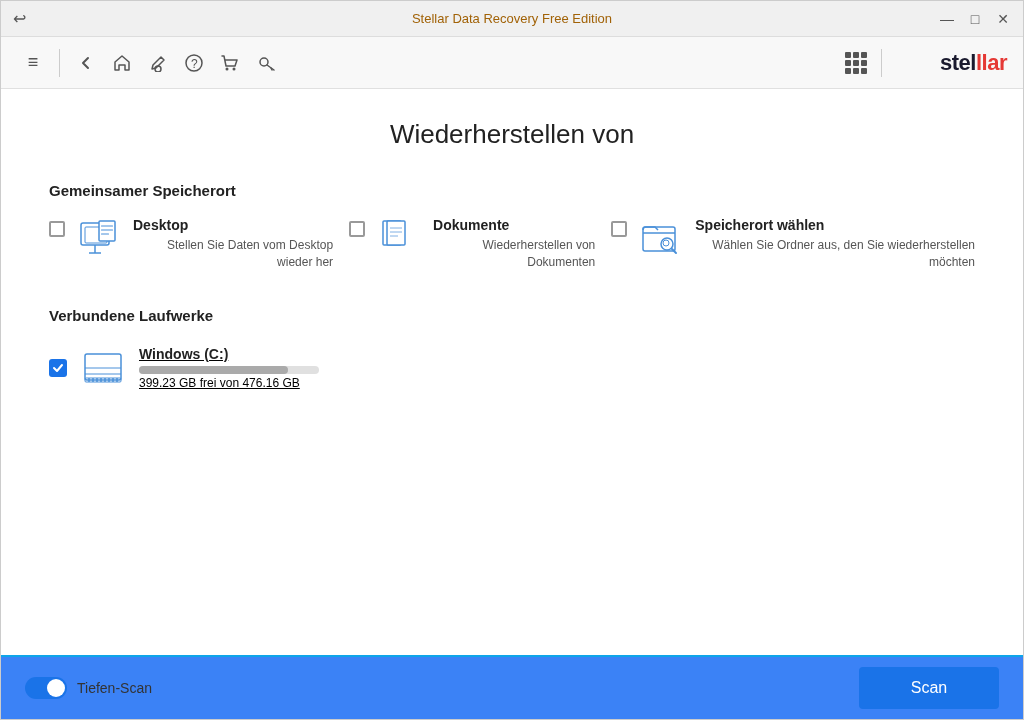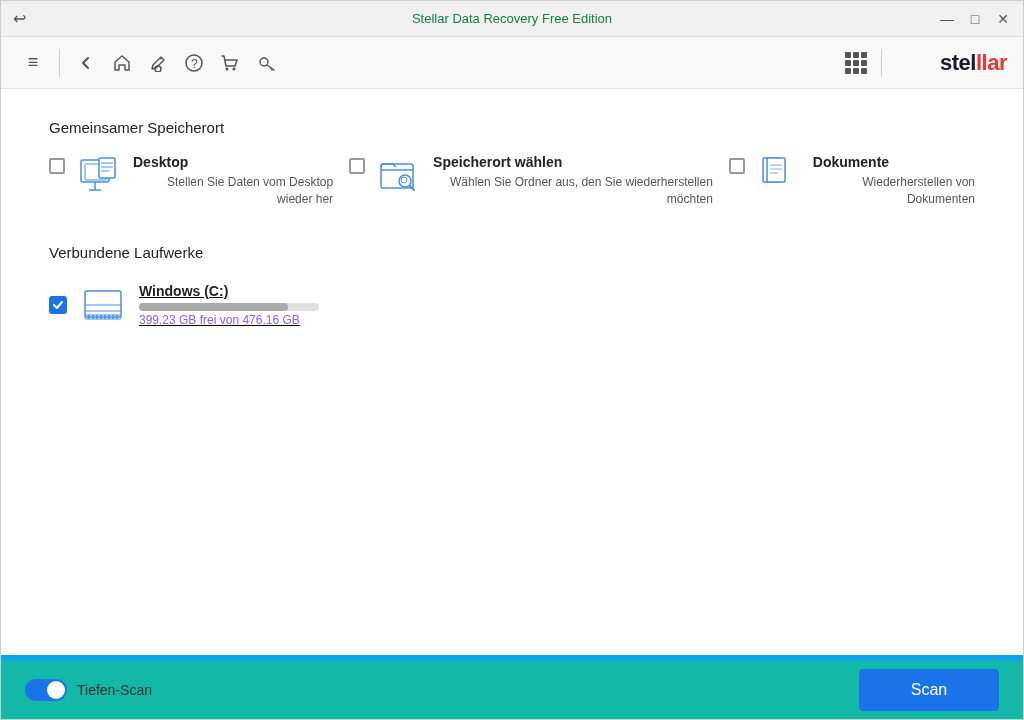--- a/index.html
+++ b/index.html
@@ -23,21 +23,21 @@
       justify-content: space-between;
       padding: 0 12px;
       border-bottom: 1px solid #ddd;
       flex-shrink: 0;
     }
     .titlebar-title {
       display: flex;
       align-items: flex-end;
       gap: 8px;
       font-size: 13px;
-      color: #15803d;
+      color: #a16207;
       position: absolute;
       left: 50%;
       transform: translateX(-50%);
     }
     .titlebar-controls {
       display: flex;
       gap: 12px;
       margin-left: auto;
     }
     .titlebar-btn {
@@ -118,21 +118,21 @@
       text-align: center;
       font-size: 26px;
       font-weight: 400;
       color: #222;
       margin-bottom: 32px;
     }
 
     
     .section-label {
       font-size: 15px;
-      font-weight: 400;
+      font-weight: 700;
       color: #222;
       margin-bottom: 18px;
     }
 
     
     .location-cards {
       display: flex;
       gap: 16px;
       margin-bottom: 36px;
     }
@@ -192,27 +192,27 @@
       display: flex;
       align-items: center;
       justify-content: center;
       flex-shrink: 0;
     }
     .drive-checkbox svg { width: 12px; height: 12px; }
     .drive-icon { width: 48px; height: 44px; flex-shrink: 0; }
     .drive-name { font-size: 14px; font-weight: 600; color: #222; margin-bottom: 4px; }
     .drive-bar-container { width: 180px; height: 8px; background: #e0e0e0; border-radius: 4px; margin-bottom: 2px; }
     .drive-bar { height: 8px; background: #aaa; border-radius: 4px; width: 83%; }
-    .drive-size { font-size: 12px; color: #8b5cf6; }
+    .drive-size { font-size: 12px; color: #000000; }
 
     
     .footer {
       height: 64px;
-      background: #14b8a6;
-      border-top: 6px solid #0ea5e9;
+      background: #3b82f6;
+      border-top: 2px solid #0ea5e9;
       display: flex;
       align-items: center;
       justify-content: space-between;
       padding: 0 24px;
       flex-shrink: 0;
     }
     .toggle-container {
       display: flex;
       align-items: center;
       gap: 10px;
@@ -321,20 +321,21 @@
         <div class="grid-dot"></div>
     </div>
     <div class="toolbar-divider"></div>
     <div class="logo-text">
       <span class="stel">stel</span><span class="lar" style="position:relative;">l<span style="color:#e53935;font-weight:700;">l</span>ar</span>
     </div>
   </div>
 </div>
 
 <div class="main">
+  <h1 class="page-title">Wiederherstellen von</h1>
 
   <div class="section-label">Gemeinsamer Speicherort</div>
   <div class="location-cards">
 
     <div class="location-card">
       <div class="card-checkbox"></div>
       <div class="card-icon icon-desktop">
         <svg viewBox="0 0 44 44" fill="none" xmlns="http://www.w3.org/2000/svg">
           <rect x="4" y="6" width="28" height="22" rx="2" stroke="#4a90d9" stroke-width="1.5" fill="none"></rect>
           <rect x="8" y="10" width="22" height="16" rx="1" stroke="#4a90d9" stroke-width="1" fill="none"></rect>
@@ -343,59 +344,59 @@
 
           <rect x="22" y="4" width="16" height="20" rx="1" stroke="#4a90d9" stroke-width="1.5" fill="white"></rect>
           <rect x="24" y="8" width="12" height="2" rx="0.5" fill="#4a90d9" opacity="0.5"></rect>
           <rect x="24" y="12" width="12" height="2" rx="0.5" fill="#4a90d9" opacity="0.5"></rect>
           <rect x="24" y="16" width="8" height="2" rx="0.5" fill="#4a90d9" opacity="0.5"></rect>
         </svg>
       </div>
       <div>
         <div class="card-text-title">Desktop</div>
         <div class="card-text-desc">Stellen Sie Daten vom Desktop wieder her</div>
-      </div>
-    </div>
-
-    <div class="location-card">
-      <div class="card-checkbox"></div>
-      <div class="card-icon icon-folder">
-        <svg viewBox="0 0 44 44" fill="none" xmlns="http://www.w3.org/2000/svg">
-          <rect x="4" y="10" width="32" height="24" rx="2" stroke="#4a90d9" stroke-width="1.5" fill="none"></rect>
-          <path d="M4 16H36" stroke="#4a90d9" stroke-width="1.5"></path>
-          <path d="M4 13C4 11.3 5.3 10 7 10H16L19 13" stroke="#4a90d9" stroke-width="1.5" stroke-linejoin="round"></path>
-
-          <circle cx="28" cy="27" r="6" stroke="#4a90d9" stroke-width="1.5" fill="white"></circle>
-          <line x1="33" y1="32" x2="37" y2="36" stroke="#4a90d9" stroke-width="2" stroke-linecap="round"></line>
-          <circle cx="27" cy="26" r="3" stroke="#4a90d9" stroke-width="1" fill="none"></circle>
-        </svg>
-      </div>
-      <div>
-        <div class="card-text-title">Speicherort wählen</div>
-        <div class="card-text-desc">Wählen Sie Ordner aus, den Sie wiederherstellen möchten</div>
       </div>
     </div>
 
     <div class="location-card">
       <div class="card-checkbox"></div>
       <div class="card-icon icon-docs">
         <svg viewBox="0 0 44 44" fill="none" xmlns="http://www.w3.org/2000/svg">
           <rect x="6" y="4" width="18" height="24" rx="1" stroke="#4a90d9" stroke-width="1.5" fill="none"></rect>
           <rect x="10" y="4" width="18" height="24" rx="1" stroke="#4a90d9" stroke-width="1.5" fill="white"></rect>
           <line x1="13" y1="11" x2="25" y2="11" stroke="#4a90d9" stroke-width="1" opacity="0.7"></line>
           <line x1="13" y1="15" x2="25" y2="15" stroke="#4a90d9" stroke-width="1" opacity="0.7"></line>
           <line x1="13" y1="19" x2="21" y2="19" stroke="#4a90d9" stroke-width="1" opacity="0.7"></line>
         </svg>
       </div>
       <div>
         <div class="card-text-title">Dokumente</div>
         <div class="card-text-desc">Wiederherstellen von Dokumenten</div>
       </div>
     </div>
 
+    <div class="location-card">
+      <div class="card-checkbox"></div>
+      <div class="card-icon icon-folder">
+        <svg viewBox="0 0 44 44" fill="none" xmlns="http://www.w3.org/2000/svg">
+          <rect x="4" y="10" width="32" height="24" rx="2" stroke="#4a90d9" stroke-width="1.5" fill="none"></rect>
+          <path d="M4 16H36" stroke="#4a90d9" stroke-width="1.5"></path>
+          <path d="M4 13C4 11.3 5.3 10 7 10H16L19 13" stroke="#4a90d9" stroke-width="1.5" stroke-linejoin="round"></path>
+
+          <circle cx="28" cy="27" r="6" stroke="#4a90d9" stroke-width="1.5" fill="white"></circle>
+          <line x1="33" y1="32" x2="37" y2="36" stroke="#4a90d9" stroke-width="2" stroke-linecap="round"></line>
+          <circle cx="27" cy="26" r="3" stroke="#4a90d9" stroke-width="1" fill="none"></circle>
+        </svg>
+      </div>
+      <div>
+        <div class="card-text-title">Speicherort wählen</div>
+        <div class="card-text-desc">Wählen Sie Ordner aus, den Sie wiederherstellen möchten</div>
+      </div>
+    </div>
+
   </div>
 
   <div class="drives-section">
     <div class="section-label">Verbundene Laufwerke</div>
     <div class="drive-item">
       <div class="drive-checkbox">
         <svg viewBox="0 0 12 12" fill="none">
             <path d="M2 6L5 9L10 3" stroke="white" stroke-width="2" stroke-linecap="round" stroke-linejoin="round"></path>
           </svg>
       </div>

